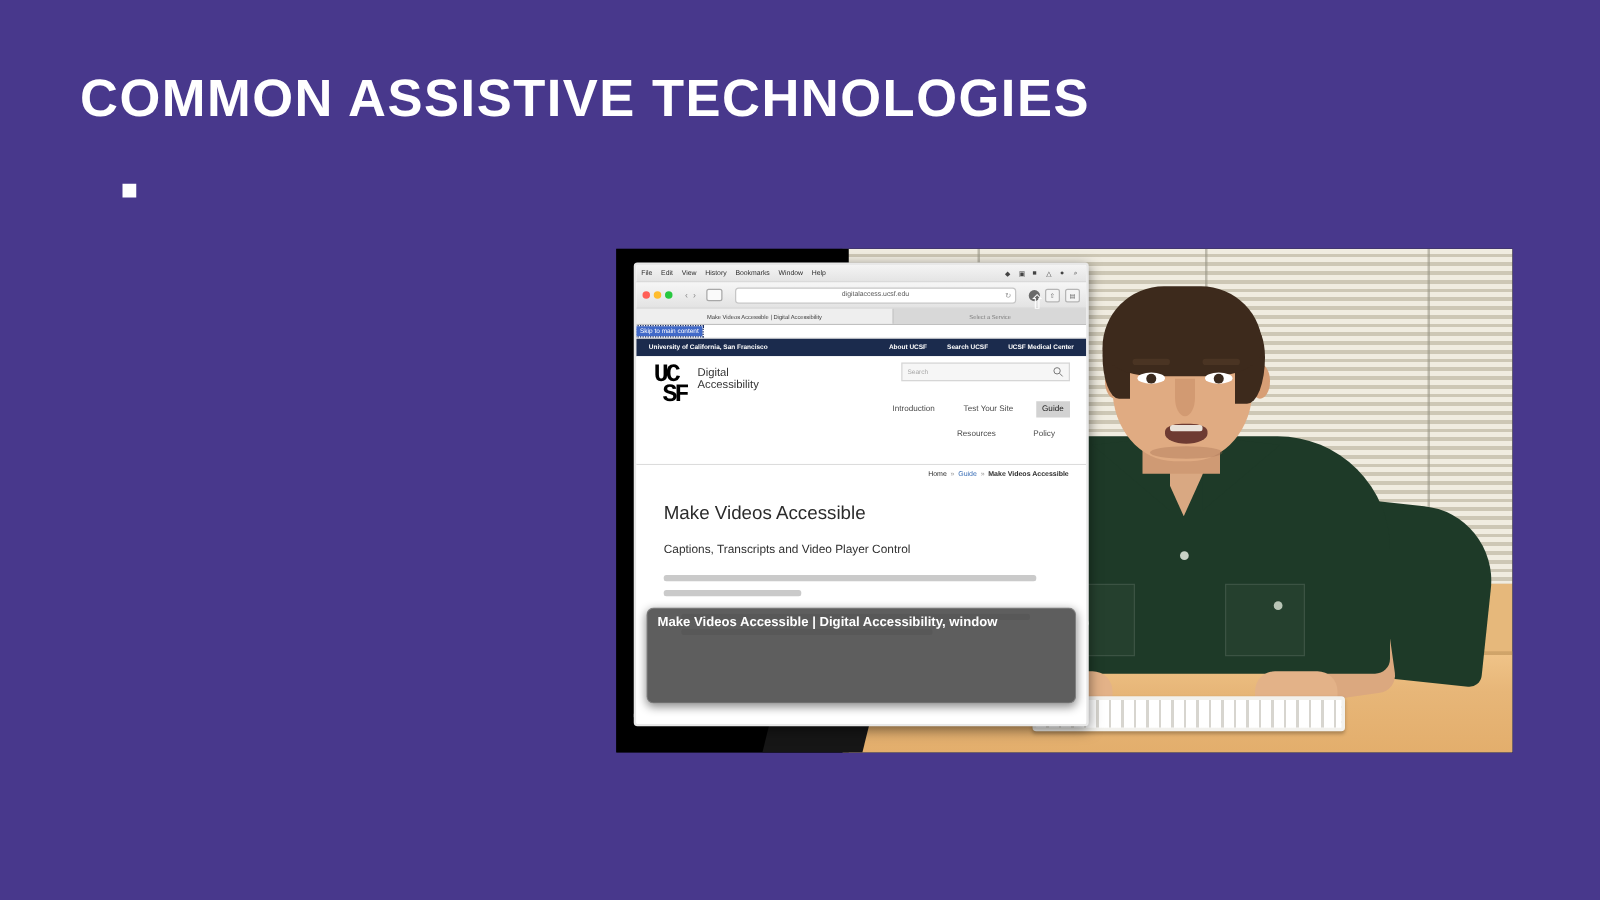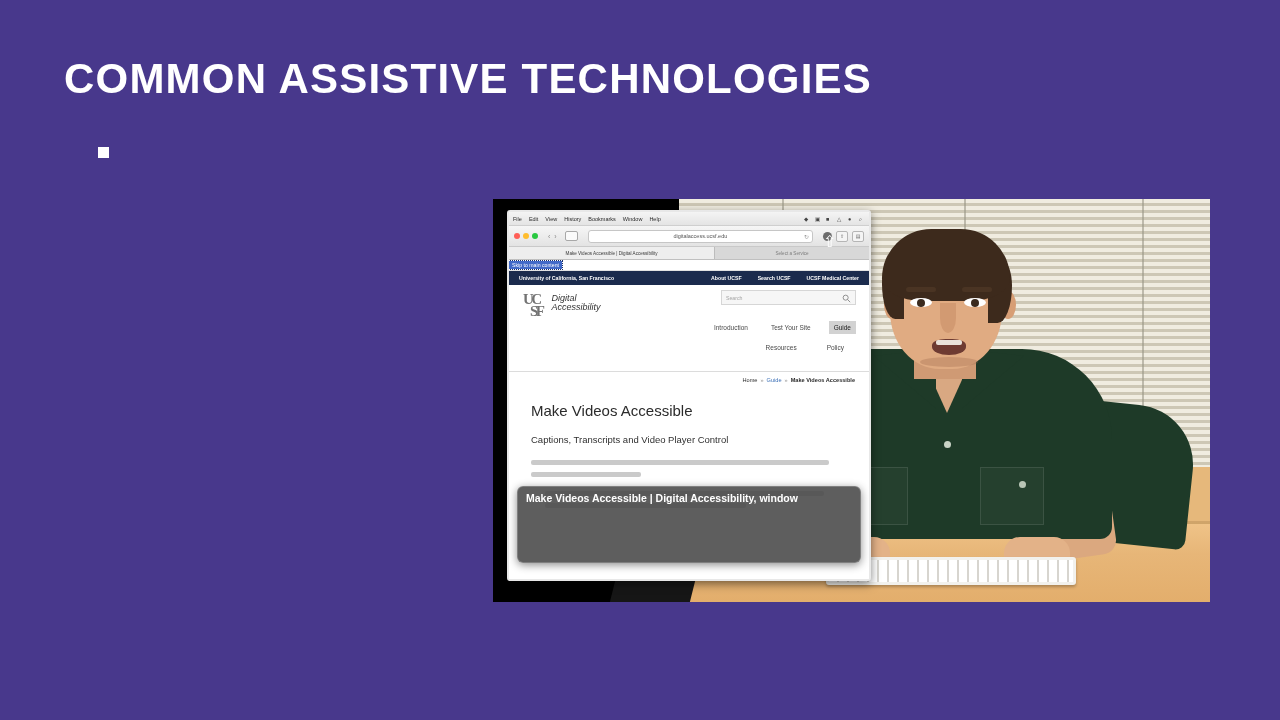--- a/index.html
+++ b/index.html
@@ -476,35 +476,34 @@
   #ucsf-topnav-right { margin-left: auto; display: flex; gap: 16px; }
 
   #site-header {
     height: 78px;
     background: #ffffff;
     position: relative;
     padding: 8px 10px 0 14px;
   }
   #brand-row { display: flex; align-items: flex-start; }
   #ucsf-logo {
-    font-size: 15px;
+    font-size: 20px;
     font-weight: bold;
     letter-spacing: -2.5px;
-    color: #737373;
+    color: #000000;
     line-height: 0.82;
-    font-family: Liberation Serif, serif;
+    font-family: Liberation Mono, monospace;
   }
   #ucsf-logo .line2 { display: block; margin-left: 7px; }
   #brand-sub {
     margin-left: 9px;
     font-size: 9px;
     color: #333;
     line-height: 1.05;
     padding-top: 1px;
-    font-style: italic;
   }
   #search-box {
     position: absolute;
     right: 13px;
     top: 5px;
     width: 125px;
     height: 13px;
     background: #f6f6f6;
     border: 1px solid #d6d6d6;
     display: flex;

